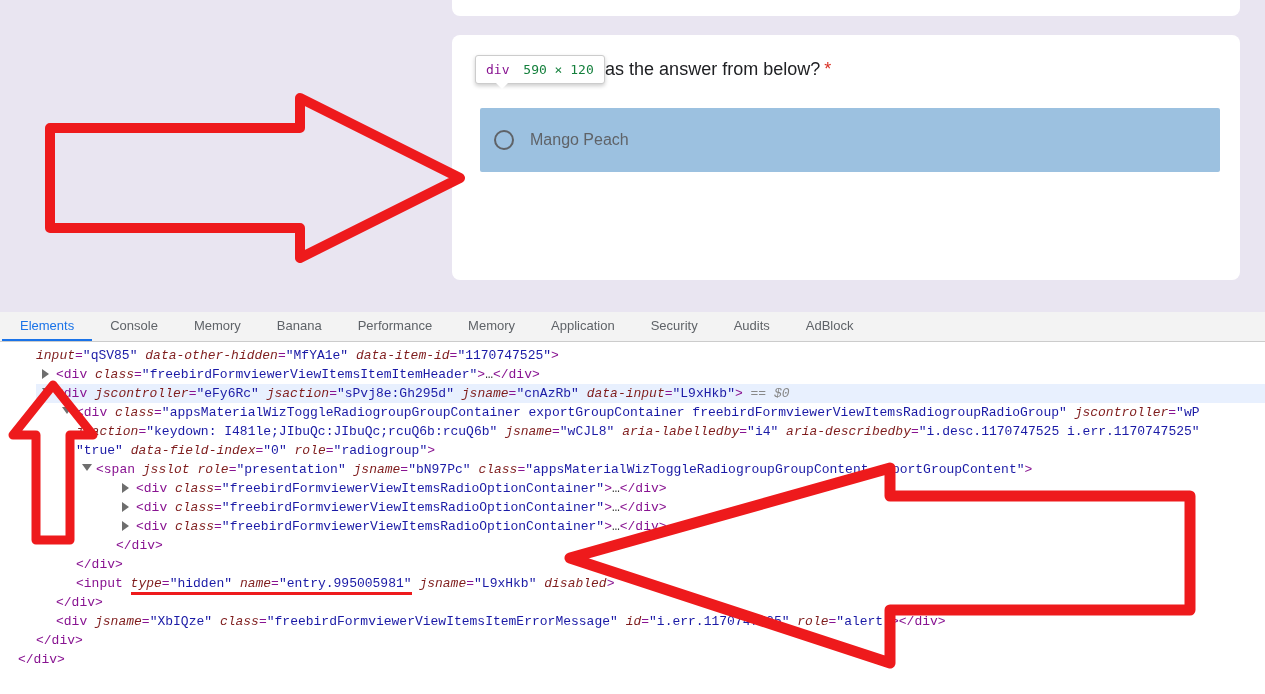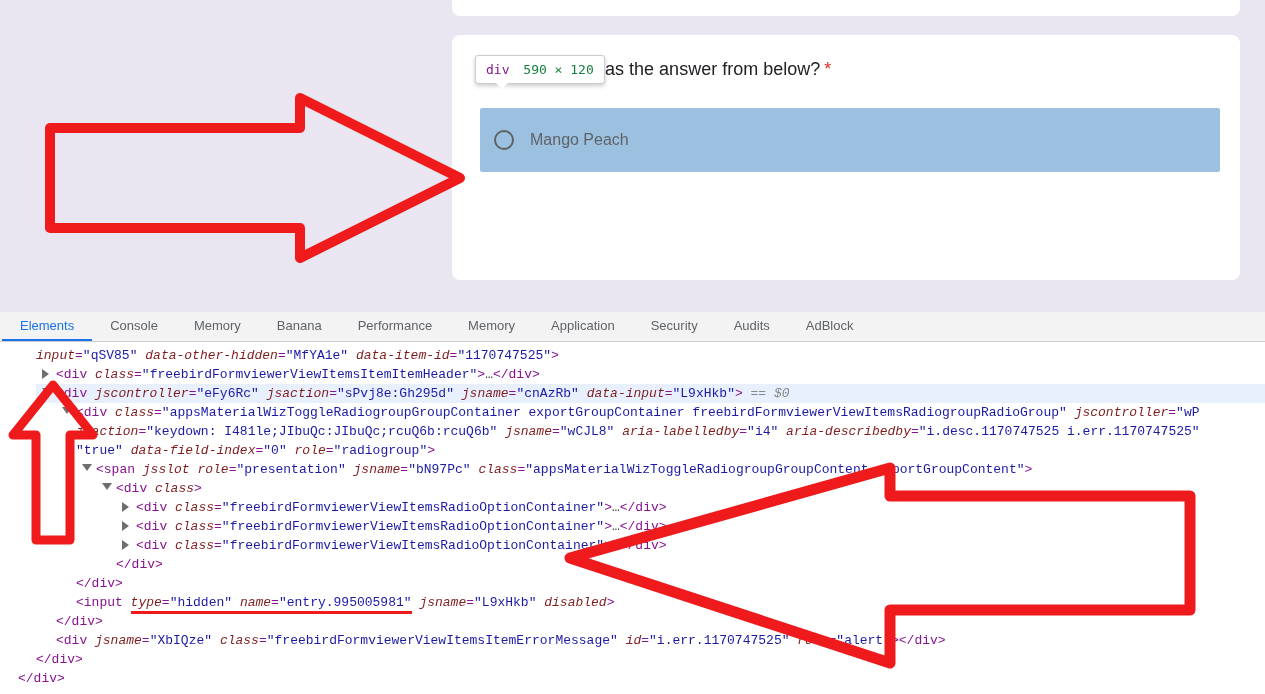--- a/index.html
+++ b/index.html
@@ -105,21 +105,20 @@
     <div class="line ind1"><span class="tri r"></span><span class="tg">&lt;div </span><span class="attr">class</span><span class="eq">=</span><span class="quote">"</span><span class="val">freebirdFormviewerViewItemsItemItemHeader</span><span class="quote">"</span><span class="tg">&gt;</span>…<span class="tg">&lt;/div&gt;</span></div>
 
     <div class="line ind1 hl-line"><span class="tri d"></span><span class="tg">&lt;div </span><span class="attr">jscontroller</span><span class="eq">=</span><span class="quote">"</span><span class="val">eFy6Rc</span><span class="quote">"</span> <span class="attr">jsaction</span><span class="eq">=</span><span class="quote">"</span><span class="val">sPvj8e:Gh295d</span><span class="quote">"</span> <span class="attr">jsname</span><span class="eq">=</span><span class="quote">"</span><span class="val">cnAzRb</span><span class="quote">"</span> <span class="attr">data-input</span><span class="eq">=</span><span class="quote">"</span><span class="val">L9xHkb</span><span class="quote">"</span><span class="tg">&gt;</span> <span class="ghost">== $0</span></div>
 
     <div class="line ind2"><span class="tri d"></span><span class="tg">&lt;div </span><span class="attr">class</span><span class="eq">=</span><span class="quote">"</span><span class="val">appsMaterialWizToggleRadiogroupGroupContainer exportGroupContainer freebirdFormviewerViewItemsRadiogroupRadioGroup</span><span class="quote">"</span> <span class="attr">jscontroller</span><span class="eq">=</span><span class="quote">"</span><span class="val">wP</span></div>
     <div class="line ind2"><span class="attr">jsaction</span><span class="eq">=</span><span class="quote">"</span><span class="val">keydown: I481le;JIbuQc:JIbuQc;rcuQ6b:rcuQ6b</span><span class="quote">"</span> <span class="attr">jsname</span><span class="eq">=</span><span class="quote">"</span><span class="val">wCJL8</span><span class="quote">"</span> <span class="attr">aria-labelledby</span><span class="eq">=</span><span class="quote">"</span><span class="val">i4</span><span class="quote">"</span> <span class="attr">aria-describedby</span><span class="eq">=</span><span class="quote">"</span><span class="val">i.desc.1170747525 i.err.1170747525</span><span class="quote">"</span></div>
     <div class="line ind2"><span class="quote">"</span><span class="val">true</span><span class="quote">"</span> <span class="attr">data-field-index</span><span class="eq">=</span><span class="quote">"</span><span class="val">0</span><span class="quote">"</span> <span class="attr">role</span><span class="eq">=</span><span class="quote">"</span><span class="val">radiogroup</span><span class="quote">"</span><span class="tg">&gt;</span></div>
 
     <div class="line ind3"><span class="tri d"></span><span class="tg">&lt;span </span><span class="attr">jsslot</span> <span class="attr">role</span><span class="eq">=</span><span class="quote">"</span><span class="val">presentation</span><span class="quote">"</span> <span class="attr">jsname</span><span class="eq">=</span><span class="quote">"</span><span class="val">bN97Pc</span><span class="quote">"</span> <span class="attr">class</span><span class="eq">=</span><span class="quote">"</span><span class="val">appsMaterialWizToggleRadiogroupGroupContent exportGroupContent</span><span class="quote">"</span><span class="tg">&gt;</span></div>
 
-    <div class="line ind4"><span class="tri d"></span><span class="tg">&lt;div </span><span class="attr">class</span><span class="tg">&gt;</span></div>
 
     <div class="line ind5"><span class="tri r"></span><span class="tg">&lt;div </span><span class="attr">class</span><span class="eq">=</span><span class="quote">"</span><span class="val">freebirdFormviewerViewItemsRadioOptionContainer</span><span class="quote">"</span><span class="tg">&gt;</span>…<span class="tg">&lt;/div&gt;</span></div>
     <div class="line ind5"><span class="tri r"></span><span class="tg">&lt;div </span><span class="attr">class</span><span class="eq">=</span><span class="quote">"</span><span class="val">freebirdFormviewerViewItemsRadioOptionContainer</span><span class="quote">"</span><span class="tg">&gt;</span>…<span class="tg">&lt;/div&gt;</span></div>
     <div class="line ind5"><span class="tri r"></span><span class="tg">&lt;div </span><span class="attr">class</span><span class="eq">=</span><span class="quote">"</span><span class="val">freebirdFormviewerViewItemsRadioOptionContainer</span><span class="quote">"</span><span class="tg">&gt;</span>…<span class="tg">&lt;/div&gt;</span></div>
 
     <div class="line ind4"><span class="tg">&lt;/div&gt;</span></div>
     <div class="line ind2"><span class="tg">&lt;/div&gt;</span></div>
 
     <div class="line ind2"><span class="tg">&lt;input </span><span class="underline-red"><span class="attr">type</span><span class="eq">=</span><span class="quote">"</span><span class="val">hidden</span><span class="quote">"</span> <span class="attr">name</span><span class="eq">=</span><span class="quote">"</span><span class="val">entry.995005981</span><span class="quote">"</span></span> <span class="attr">jsname</span><span class="eq">=</span><span class="quote">"</span><span class="val">L9xHkb</span><span class="quote">"</span> <span class="attr">disabled</span><span class="tg">&gt;</span></div>
 

